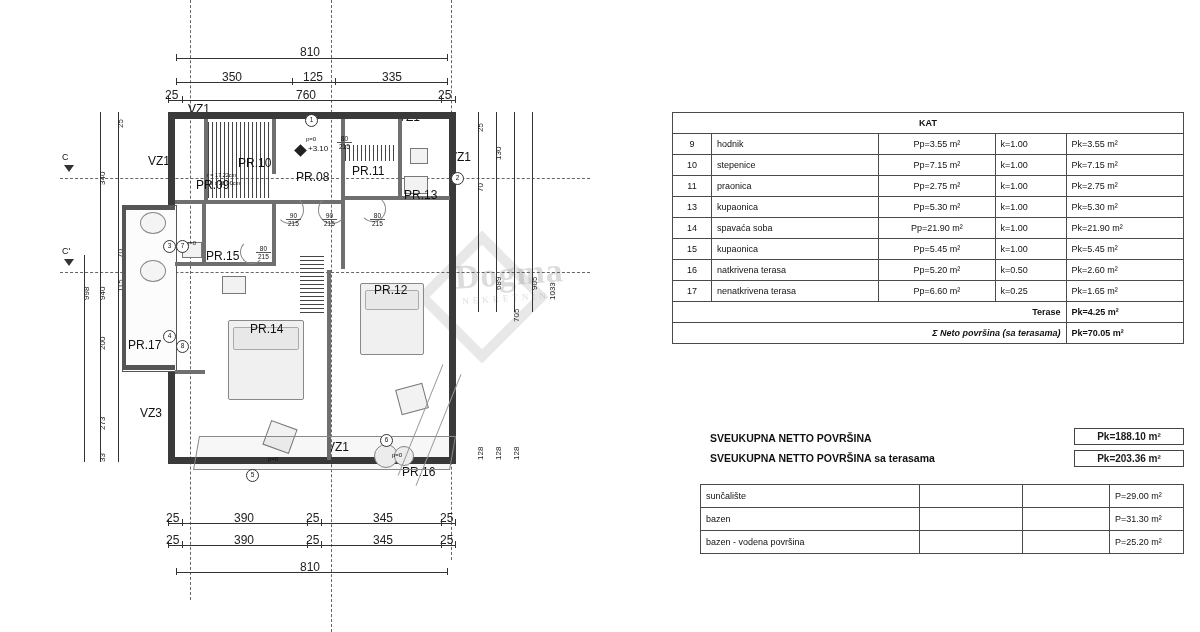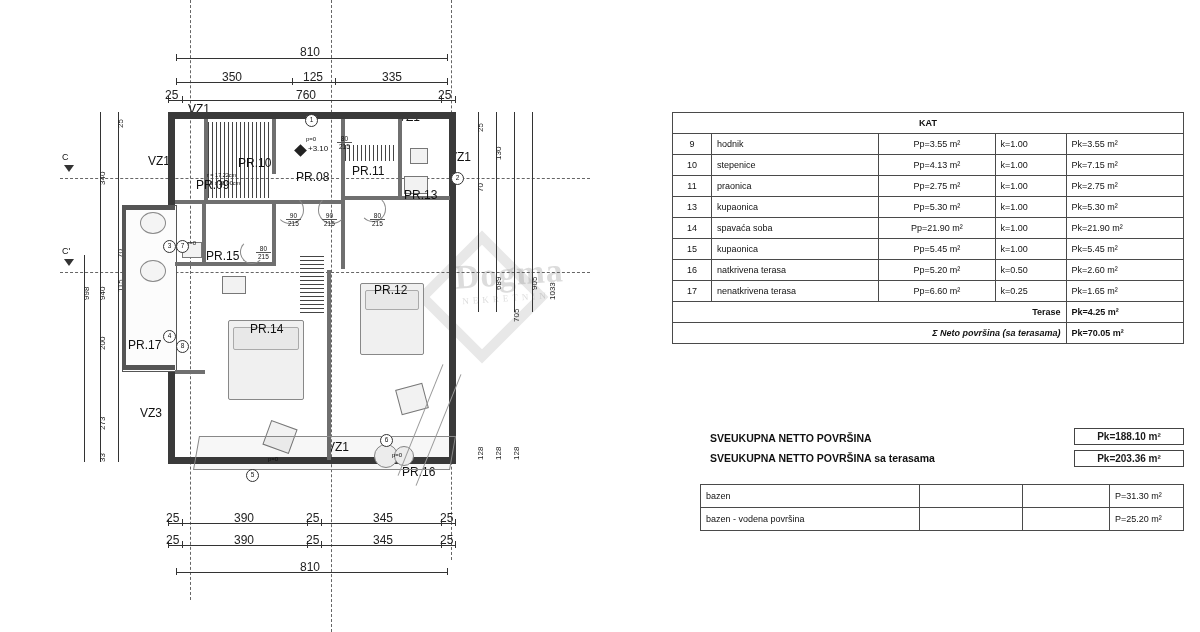--- a/index.html
+++ b/index.html
@@ -324,21 +324,21 @@
     <tr>
       <td class="c">9</td>
       <td>hodnik</td>
       <td class="c">Pp=3.55 m²</td>
       <td>k=1.00</td>
       <td>Pk=3.55 m²</td>
     </tr>
     <tr>
       <td class="c">10</td>
       <td>stepenice</td>
-      <td class="c">Pp=4.13 m²</td>
+      <td class="c">Pp=7.15 m²</td>
       <td>k=1.00</td>
       <td>Pk=7.15 m²</td>
     </tr>
     <tr>
       <td class="c">11</td>
       <td>praonica</td>
       <td class="c">Pp=2.75 m²</td>
       <td>k=1.00</td>
       <td>Pk=2.75 m²</td>
     </tr>
@@ -393,20 +393,26 @@
 
   <div id="totals">
     <div class="ttl">SVEUKUPNA NETTO POVRŠINA</div>
     <div class="val" style="top:0;">Pk=188.10 m²</div>
     <div class="ttl">SVEUKUPNA NETTO POVRŠINA sa terasama</div>
     <div class="val" style="top:22px;">Pk=203.36 m²</div>
   </div>
 
   <table class="tbl" id="extra-table">
     <tbody>
+        <tr>
+      <td class="e-name">sunčalište</td>
+      <td class="e-mid"></td>
+      <td class="e-mid2"></td>
+      <td>P=29.00 m²</td>
+    </tr>
     <tr>
       <td class="e-name">bazen</td>
       <td class="e-mid"></td>
       <td class="e-mid2"></td>
       <td>P=31.30 m²</td>
     </tr>
     <tr>
       <td class="e-name">bazen - vodena površina</td>
       <td class="e-mid"></td>
       <td class="e-mid2"></td>

